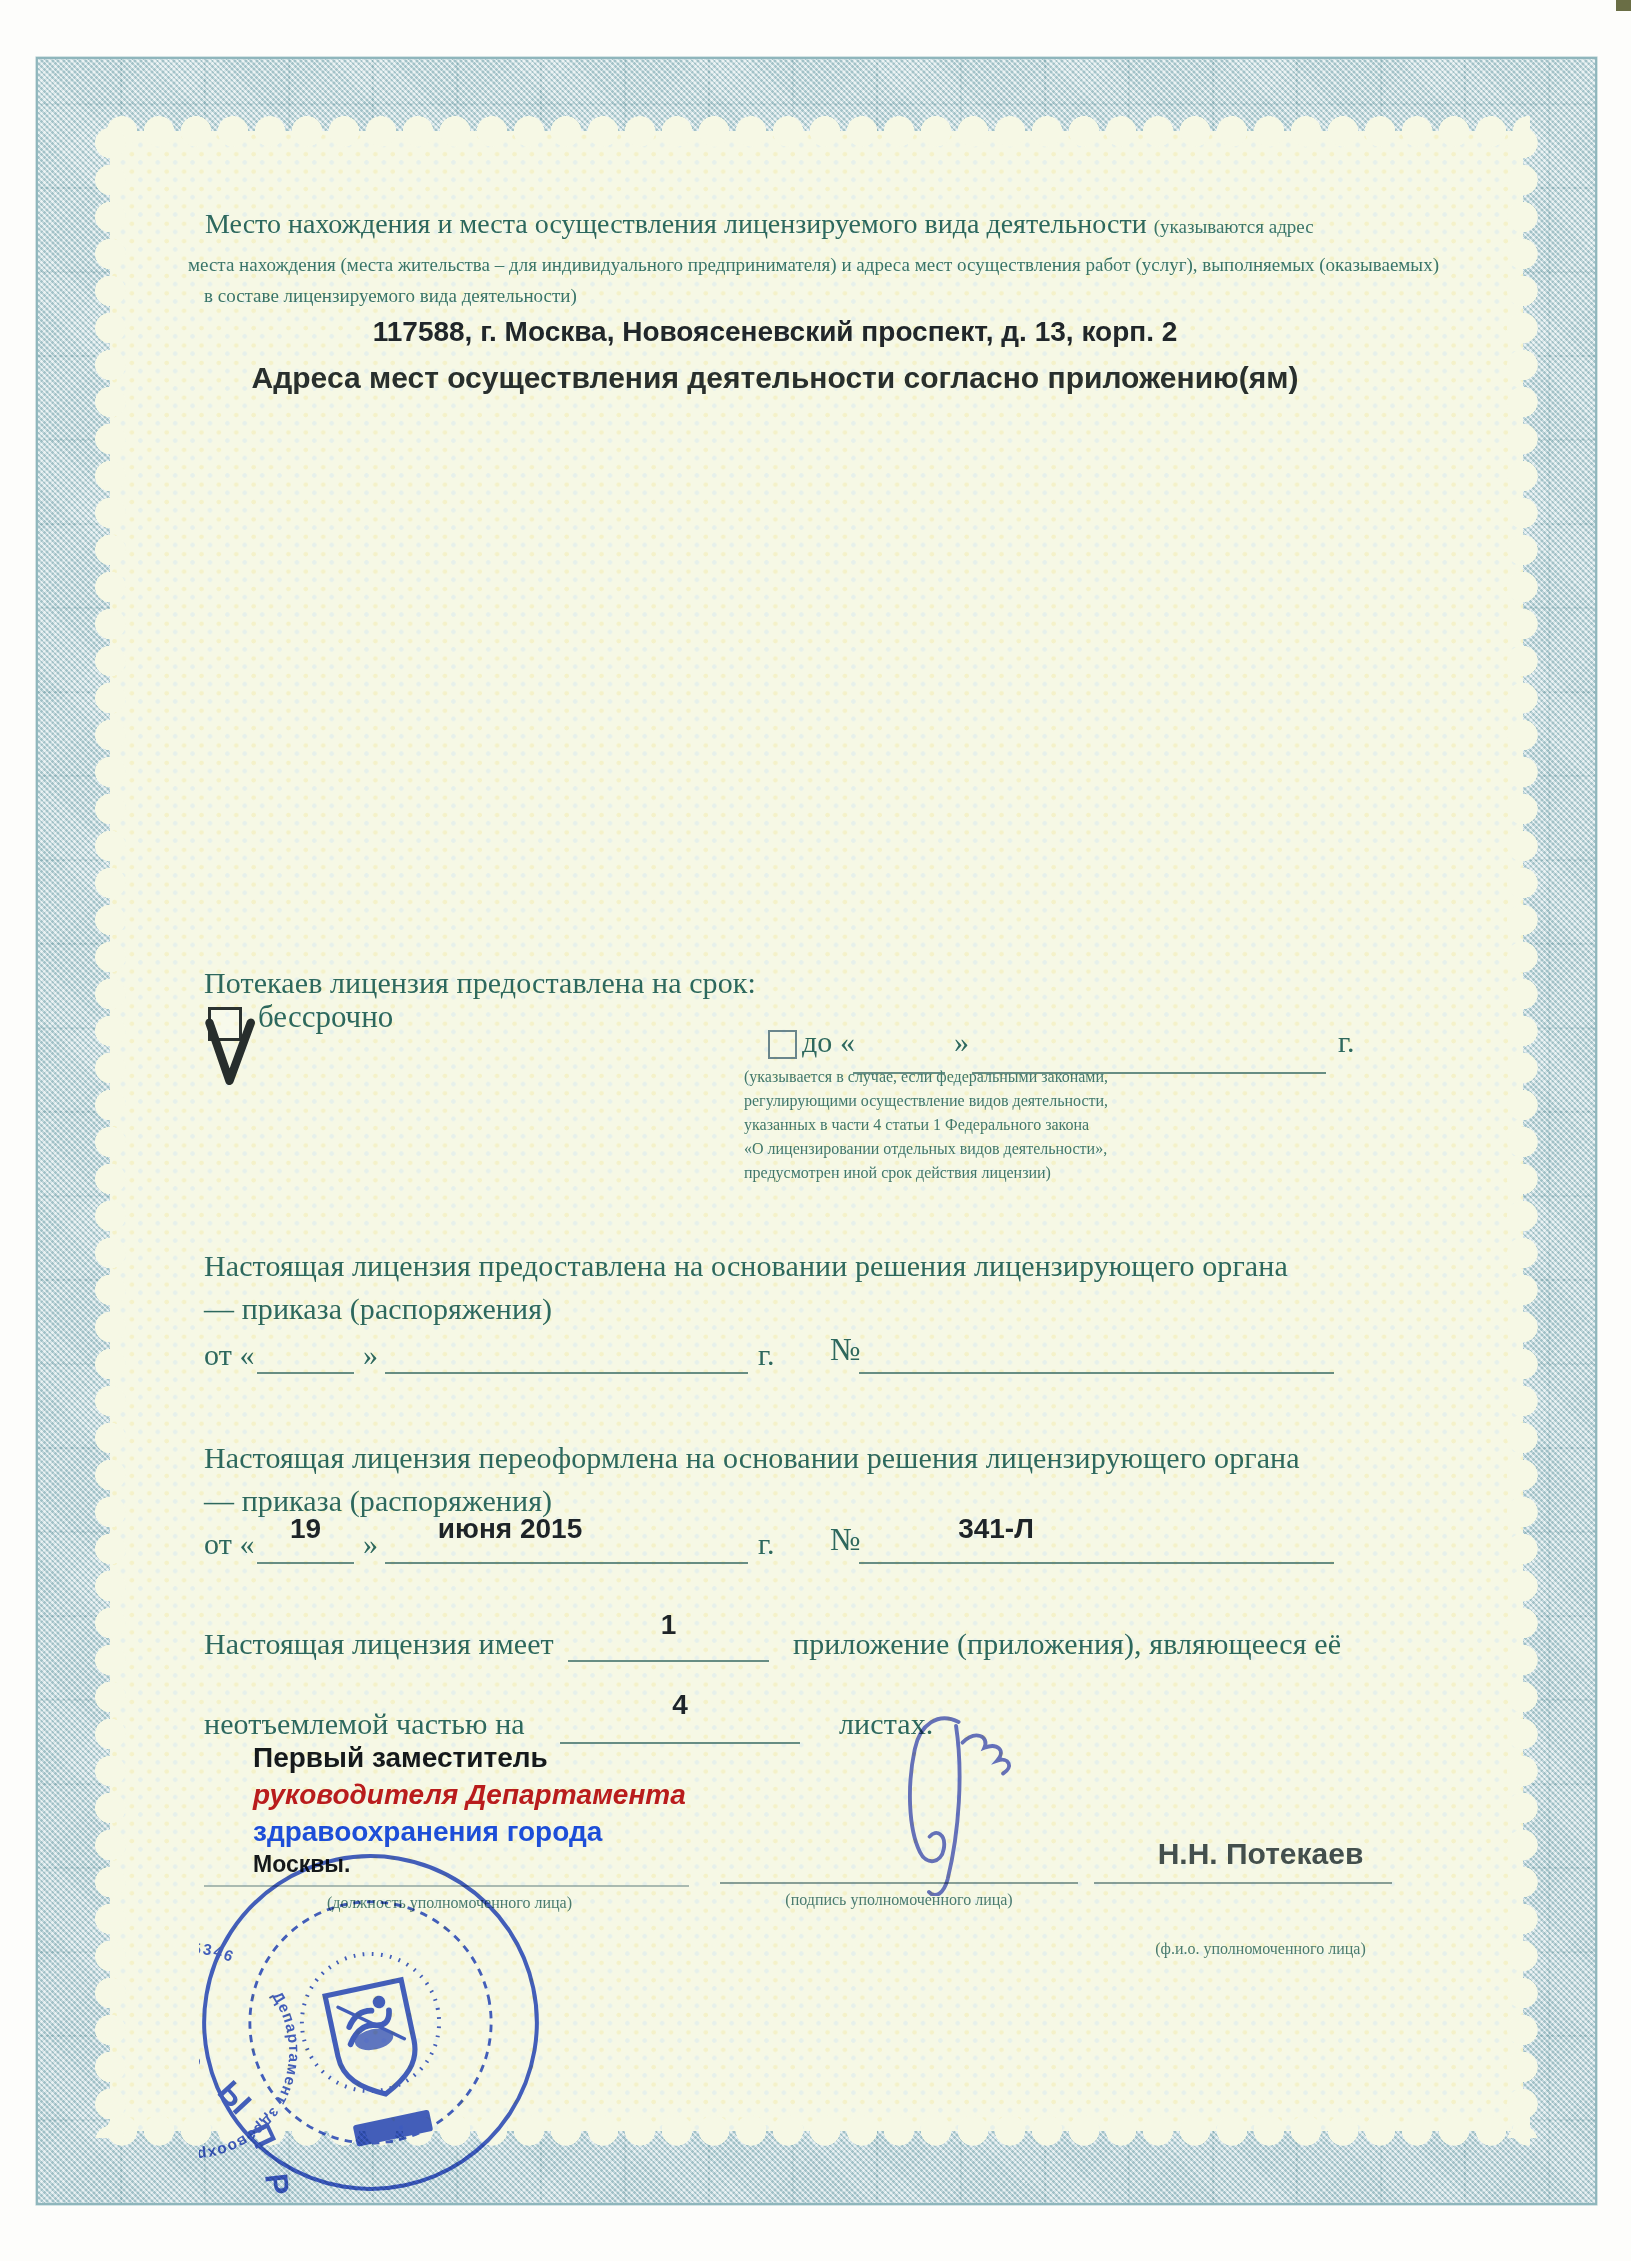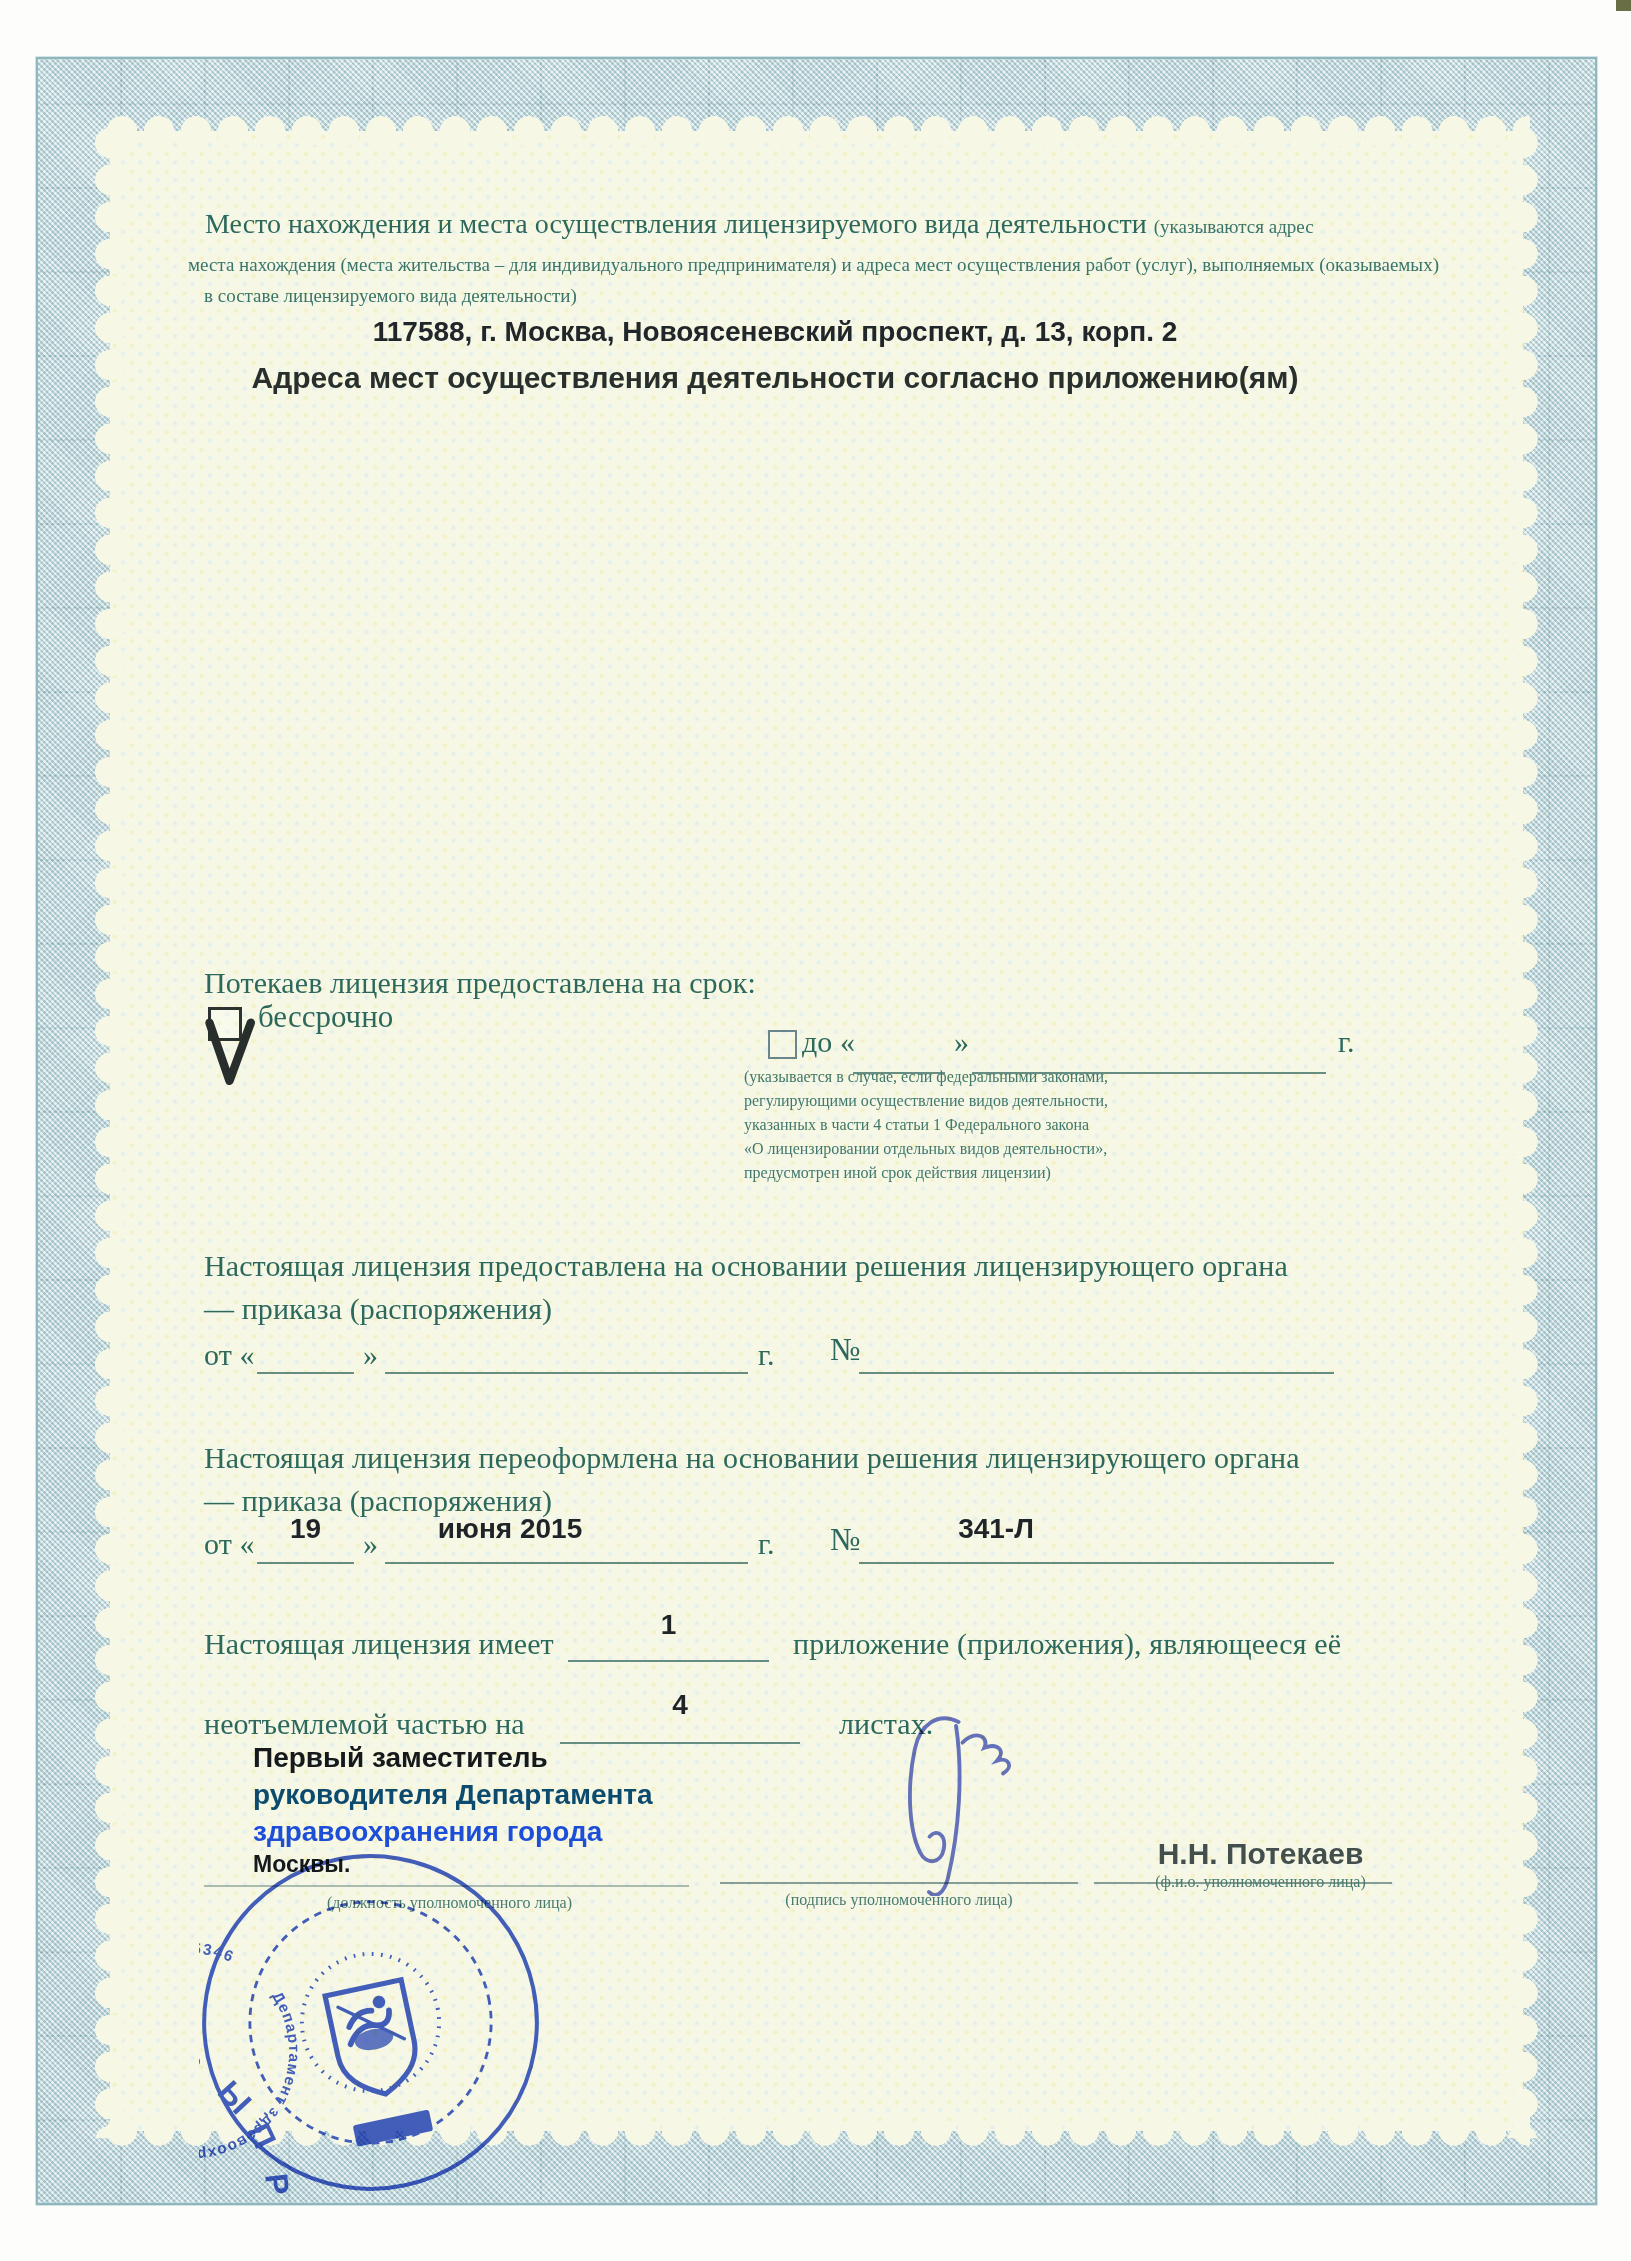--- a/index.html
+++ b/index.html
@@ -121,33 +121,33 @@
   <div class="val" style="left:568px;top:1609px;width:201px;">1</div>
   <div class="blank" style="left:568px;top:1660px;width:201px;"></div>
   <div class="abs serif body-t" style="left:793px;top:1627px;">приложение (приложения), являющееся её</div>
 
   <div class="abs serif body-t" style="left:204px;top:1707px;">неотъемлемой частью на</div>
   <div class="val" style="left:560px;top:1689px;width:240px;">4</div>
   <div class="blank" style="left:560px;top:1742px;width:240px;"></div>
   <div class="abs serif body-t" style="left:839px;top:1707px;">листах.</div>
 
   <div class="abs bold-dark" style="left:253px;top:1742px;font-size:28px;color:#15191b;">Первый заместитель</div>
-  <div class="abs bold-dark" style="left:253px;top:1779px;font-size:28px;color:#0c4a6e;">руководителя Департамента</div>
+  <div class="abs bold-dark" style="left:253px;top:1779px;font-size:28px;color:#b91c1c;font-style:italic;">руководителя Департамента</div>
   <div class="abs bold-dark" style="left:253px;top:1816px;font-size:28px;color:#1d4ed8;">здравоохранения города</div>
   <div class="abs bold-dark" style="left:253px;top:1851px;font-size:23px;color:#15191b;">Москвы.</div>
 
   <div class="blank" style="left:204px;top:1885px;width:485px;border-bottom-color:rgba(120,145,140,.6);"></div>
   <div class="abs caption" style="left:252px;top:1894px;width:395px;">(должность уполномоченного лица)</div>
 
   <div class="blank" style="left:720px;top:1882px;width:358px;border-bottom-color:rgba(90,120,114,.7);"></div>
   <div class="abs caption" style="left:702px;top:1891px;width:394px;">(подпись уполномоченного лица)</div>
 
   <div class="abs bold-dark center-box" style="left:1067px;top:1837px;width:387px;font-size:30px;color:#434f4d;">Н.Н. Потекаев</div>
   <div class="blank" style="left:1094px;top:1882px;width:298px;border-bottom-color:rgba(90,120,114,.7);"></div>
-  <div class="abs caption" style="left:1067px;top:1873px;width:387px;">(ф.и.о. уполномоченного лица)</div>
+  <div class="abs caption" style="left:1067px;top:1940px;width:387px;">(ф.и.о. уполномоченного лица)</div>
 
   <svg class="sig-svg" style="left:862px;top:1709px;opacity:.92;" width="161" height="187" viewBox="0 0 250 290">
     <g fill="none" stroke="#5c68c9" stroke-width="6" stroke-linecap="round">
       <path d="M150,20 C118,4 90,24 82,62 C70,118 72,186 90,222 C100,243 123,240 127,217 C131,194 115,186 105,198"></path>
       <path d="M146,26 C157,98 151,190 133,264 C127,286 114,295 104,284"></path>
       <path d="M156,52 C176,32 198,42 190,60 C210,52 224,64 210,80 C228,74 236,90 219,100"></path>
     </g>
   </svg>
 
   <svg class="stamp-svg" style="left:199px;top:1851px;opacity:.88;" width="343" height="343" viewBox="0 0 600 600">

